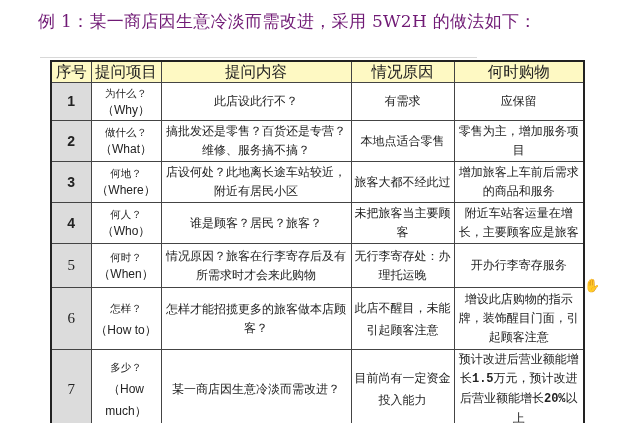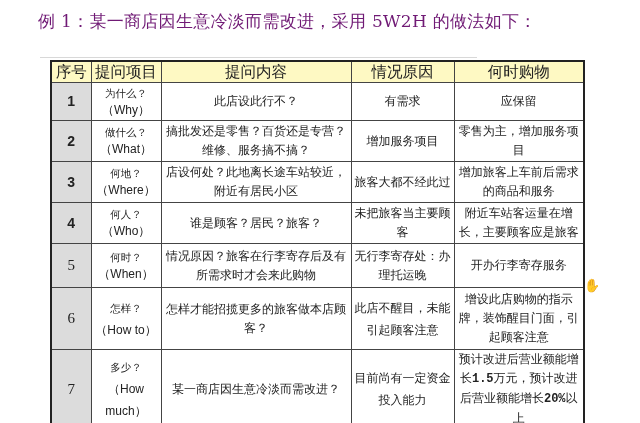--- a/index.html
+++ b/index.html
@@ -49,21 +49,21 @@
       <td class="num bold">1</td>
       <td class="item"><span>为什么？</span><br><span class="en">（Why）</span></td>
       <td>此店设此行不？</td>
       <td>有需求</td>
       <td>应保留</td>
     </tr>
     <tr style="height:41px">
       <td class="num bold">2</td>
       <td class="item"><span>做什么？</span><br><span class="en">（What）</span></td>
       <td>搞批发还是零售？百货还是专营？维修、服务搞不搞？</td>
-      <td>增加服务项目</td>
+      <td>本地点适合零售</td>
       <td>零售为主，增加服务项目</td>
     </tr>
     <tr style="height:41px">
       <td class="num bold">3</td>
       <td class="item"><span>何地？</span><br><span class="en">（Where）</span></td>
       <td>店设何处？此地离长途车站较近，附近有居民小区</td>
       <td>旅客大都不经此过</td>
       <td>增加旅客上车前后需求的商品和服务</td>
     </tr>
     <tr style="height:41px">

